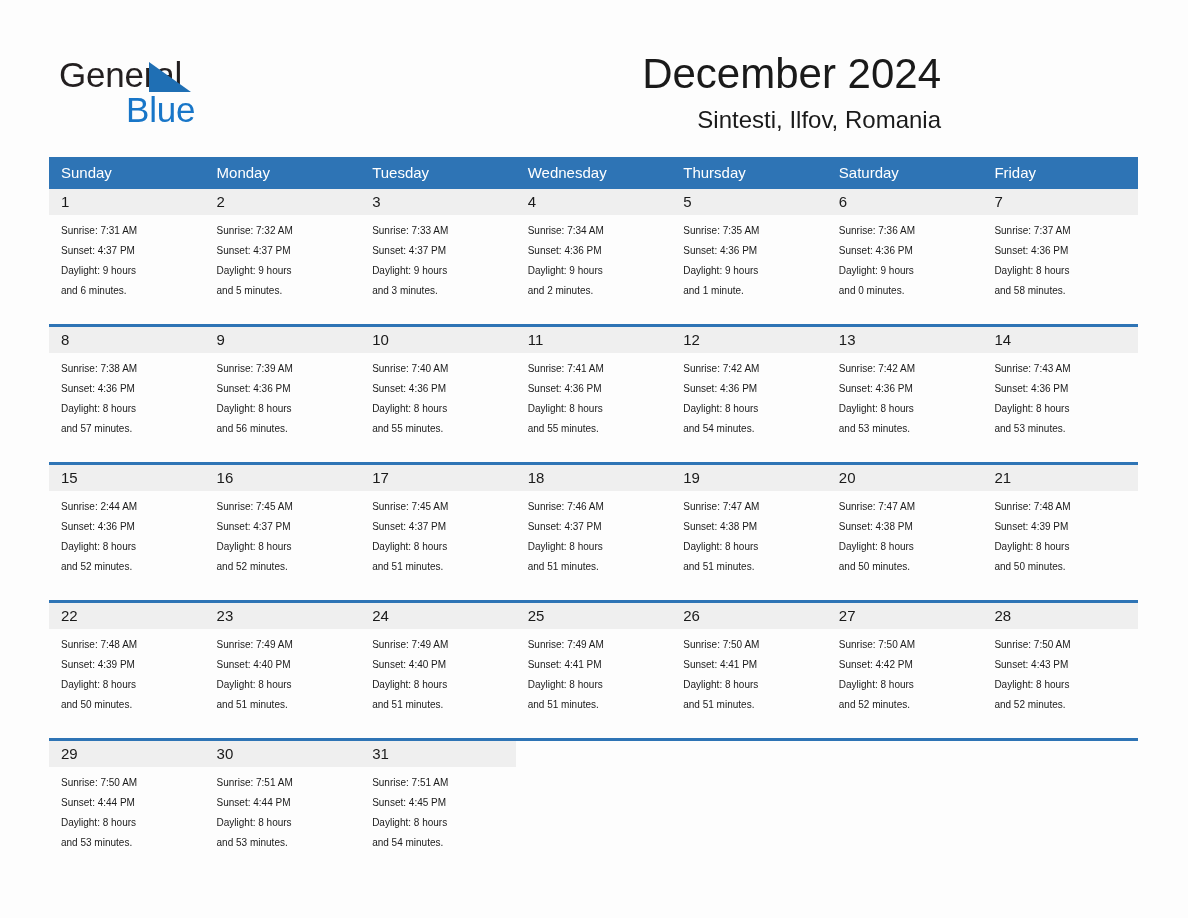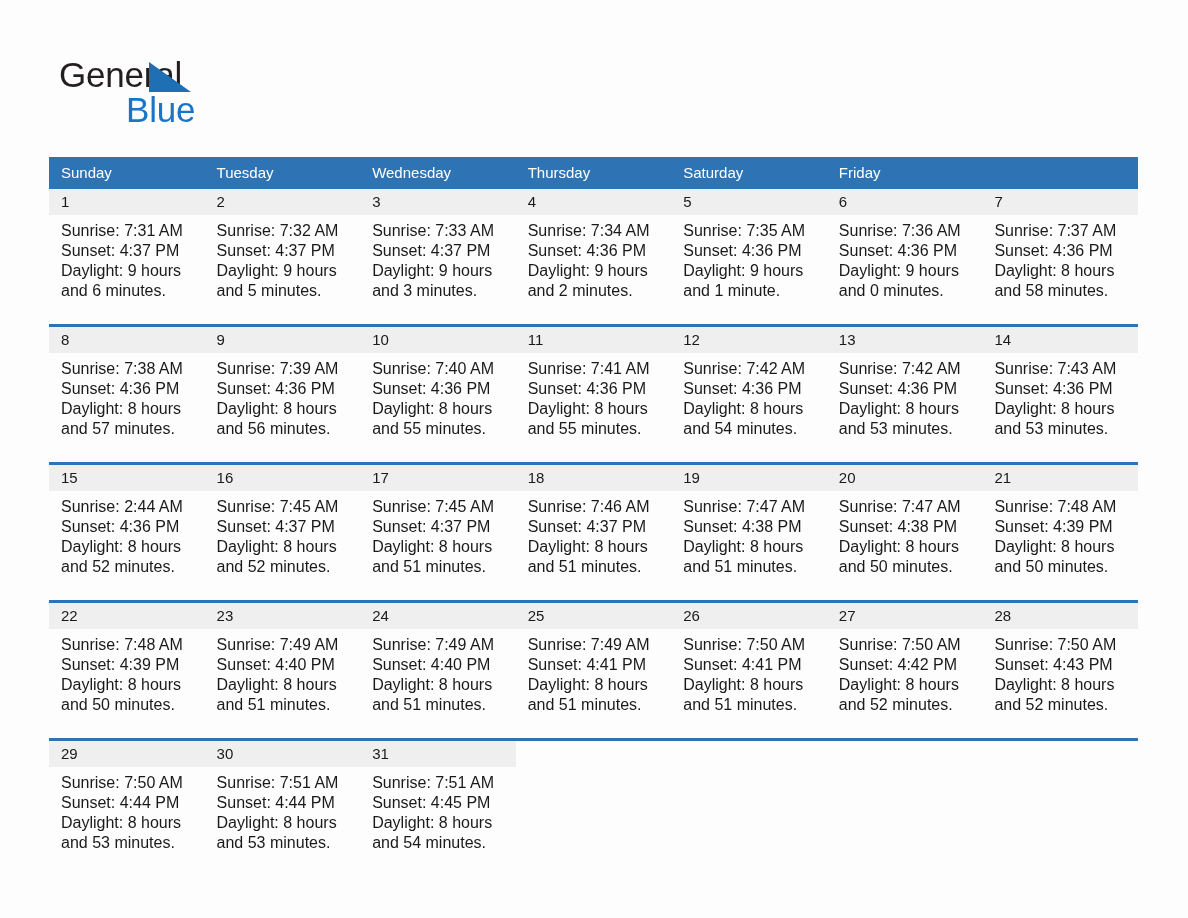--- a/index.html
+++ b/index.html
@@ -141,21 +141,21 @@
     line-height: 26px;
     padding-left: 12px;
     box-sizing: border-box;
     color: #1a1a1a;
   }
   .day-cell.empty .day-number-band {
     background: transparent;
   }
   .day-info {
     padding: 6px 8px 0 12px;
-    font-size: 16px;
+    font-size: 10px;
     line-height: 20px;
     color: #1a1a1a;
   }
   .day-info div {
     white-space: nowrap;
   }
 </style>
 </head>
 <body>
 
@@ -164,26 +164,31 @@
   <div class="header">
 
     <div class="logo">
       <div class="logo-line1">
         <span class="logo-general">General</span>
         <span class="logo-triangle"></span>
       </div>
       <span class="logo-blue">Blue</span>
     </div>
 
+    <div class="title-block">
+      <h1 class="month-title">December 2024</h1>
+      <h2 class="location">Sintesti, Ilfov, Romania</h2>
+    </div>
 
   </div>
 
   <div class="calendar">
     <div class="weekday-header">
         <div class="weekday-cell">Sunday</div>
+        <div class="weekday-cell">Monday</div>
         <div class="weekday-cell">Tuesday</div>
         <div class="weekday-cell">Wednesday</div>
         <div class="weekday-cell">Thursday</div>
         <div class="weekday-cell">Saturday</div>
         <div class="weekday-cell">Friday</div>
       </div>
     <div id="weeks">
         <div class="week-row first">
           <div class="day-cell">
             <div class="day-number-band">1</div>

